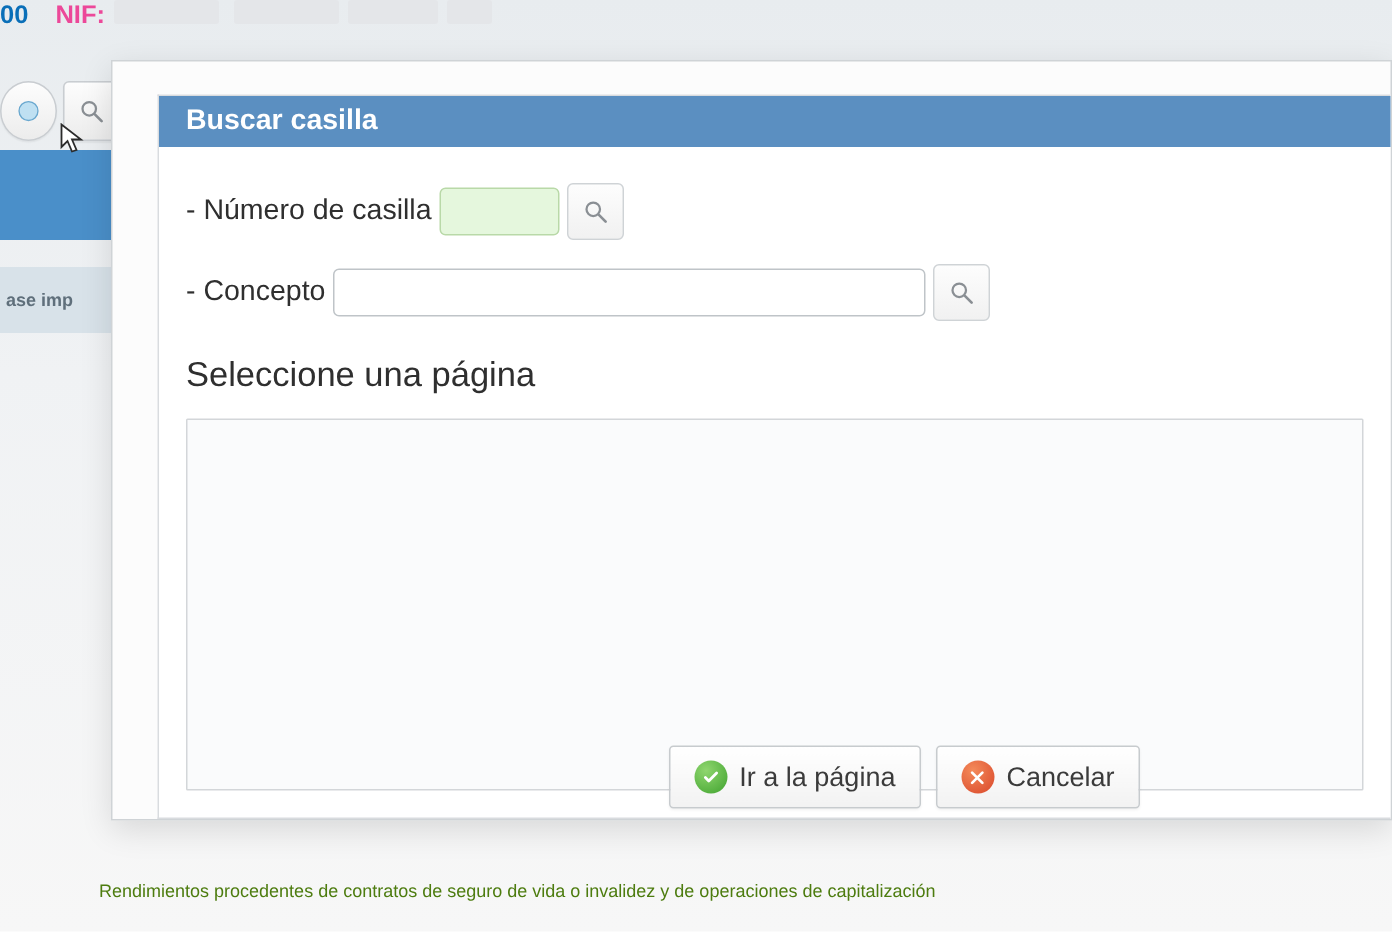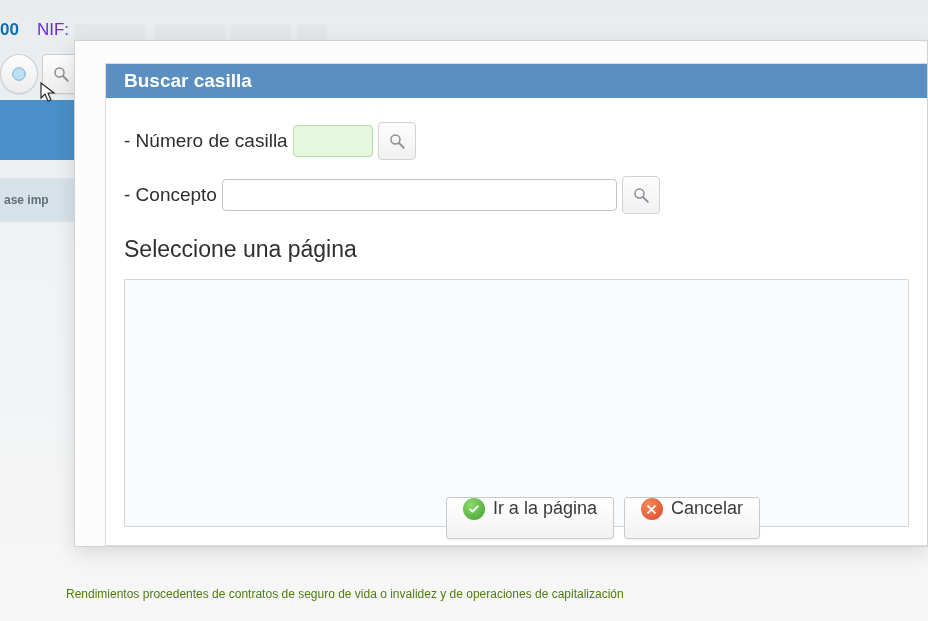--- a/index.html
+++ b/index.html
@@ -10,28 +10,28 @@
     position: relative;
     color: #333;
   }
 
   
   .bg-top {
     position: absolute;
     top: 0; left: 0; right: 0;
     height: 40px;
     display: flex;
-    align-items: flex-end;
+    align-items: flex-start;
     padding-left: 0;
     font-size: 17px;
     font-weight: 600;
     color: #3a3a3a;
   }
   .bg-top .code-frag { color: #0a6fb8; font-weight: 700; margin-right: 18px; }
-  .bg-top .nif-label { color: #6d28d9; font-weight: 400; }
+  .bg-top .nif-label { color: #ec4899; font-weight: 700; }
   .bg-top .redacted {
     display: inline-block;
     height: 16px;
     background: #e4e6e9;
     border-radius: 2px;
     vertical-align: middle;
   }
   .bg-top .redacted.w1 { width: 70px; margin-left: 6px; }
   .bg-top .redacted.w2 { width: 70px; margin-left: 10px; }
   .bg-top .redacted.w3 { width: 60px; margin-left: 6px; }
@@ -166,21 +166,21 @@
 
   
   .actions {
     position: absolute;
     right: 168px;
     bottom: 82px;
     display: flex;
     gap: 10px;
   }
   .btn {
-    display: flex; align-items: flex-start; gap: 8px;
+    display: flex; align-items: center; gap: 8px;
     height: 42px;
     padding: 0 16px;
     border: 1px solid #c7cbce;
     border-radius: 3px;
     background: linear-gradient(#ffffff,#f2f2f2);
     font-size: 18px;
     color: #3b3b3b;
     cursor: pointer;
     box-shadow: 0 1px 2px rgba(0,0,0,.06);
   }

